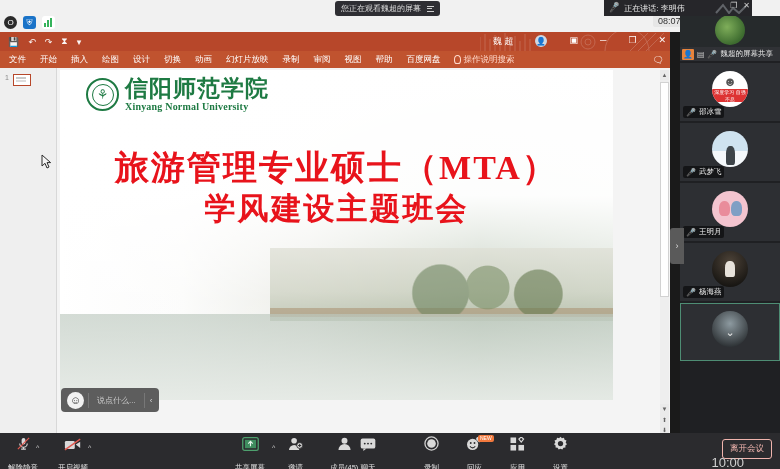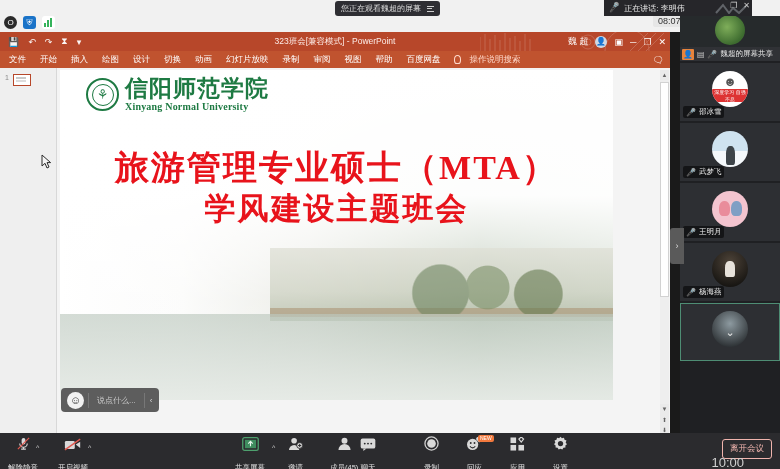--- a/index.html
+++ b/index.html
@@ -60,30 +60,30 @@
 
   
   .ppt { position:absolute; left:0; top:32px; width:670px; height:404px; background:#e9e9e9; }
   .ppt-title {
     position:relative; height:19px; background:#b7472a;
     display:flex; align-items:center; color:#fff; font-size:8.5px;
   }
   .qat { display:flex; align-items:center; gap:9px; padding-left:8px; color:#fff; font-size:9px; }
   .qat span { opacity:.95; }
   .ppt-docname { position:absolute; left:0; right:0; text-align:center; font-size:8.5px; color:#fdece8; }
-  .ppt-winctl { position:absolute; right:4px; display:flex; align-items:center; gap:7px; font-size:9px;margin-left:48px; }
+  .ppt-winctl { position:absolute; right:4px; display:flex; align-items:flex-start; gap:22px; font-size:9px;margin-left:48px; }
   .avatar-sm { width:12px;height:12px;border-radius:50%;background:#cfd8e3;color:#55627a;display:flex;align-items:center;justify-content:center;font-size:8px; }
 
   .ppt-ribbon {
     position:relative; height:17px; background:#c0532f;
     display:flex; align-items:center; gap:0; color:#fff; font-size:8.5px;
   }
   .ppt-ribbon .mi { padding:0 7px; white-space:nowrap; line-height:17px; }
   .ppt-ribbon .mi:first-child { padding-left:9px; }
-  .ribbon-search { display:flex; align-items:center; gap:9px; padding-left:6px; color:#ffd9cb; }
+  .ribbon-search { display:flex; align-items:center; gap:3px; padding-left:6px; color:#ffd9cb; }
   .bulb { width:7px;height:9px;border:1px solid #ffd9cb;border-radius:50% 50% 40% 40%; }
   .ribbon-right { position:absolute; right:6px; color:#fff; font-size:9px; }
 
   .ppt-decor { position:absolute; right:0; top:0; width:190px; height:19px; overflow:hidden; opacity:.35; }
 
   
   .ppt-body { position:relative; height:368px; background:#f0f0f0; display:flex; }
   .slide-pane { width:57px; background:#efefef; border-right:1px solid #d8d8d8; position:relative; padding-top:6px; }
   .thumb-row { display:flex; align-items:flex-start; gap:4px; padding-left:5px; }
   .thumb-num { font-size:7px; color:#8a8a8a; }
@@ -295,21 +295,20 @@
           <path d="M150 19 L168 1 M158 19 L176 1 M166 19 L184 1"></path>
         </g>
       </svg>
       <div class="qat">
         <span>💾</span>
         <span>↶</span>
         <span>↷</span>
         <span>⧗</span>
         <span>▾</span>
       </div>
-      <div class="ppt-docname">323班会[兼容模式]  -  PowerPoint</div>
       <div class="ppt-winctl">
         <span>魏 超</span>
         <span class="avatar-sm">👤</span>
         <span>▣</span>
         <span>─</span>
         <span>❐</span>
         <span>✕</span>
       </div>
     </div>
 

